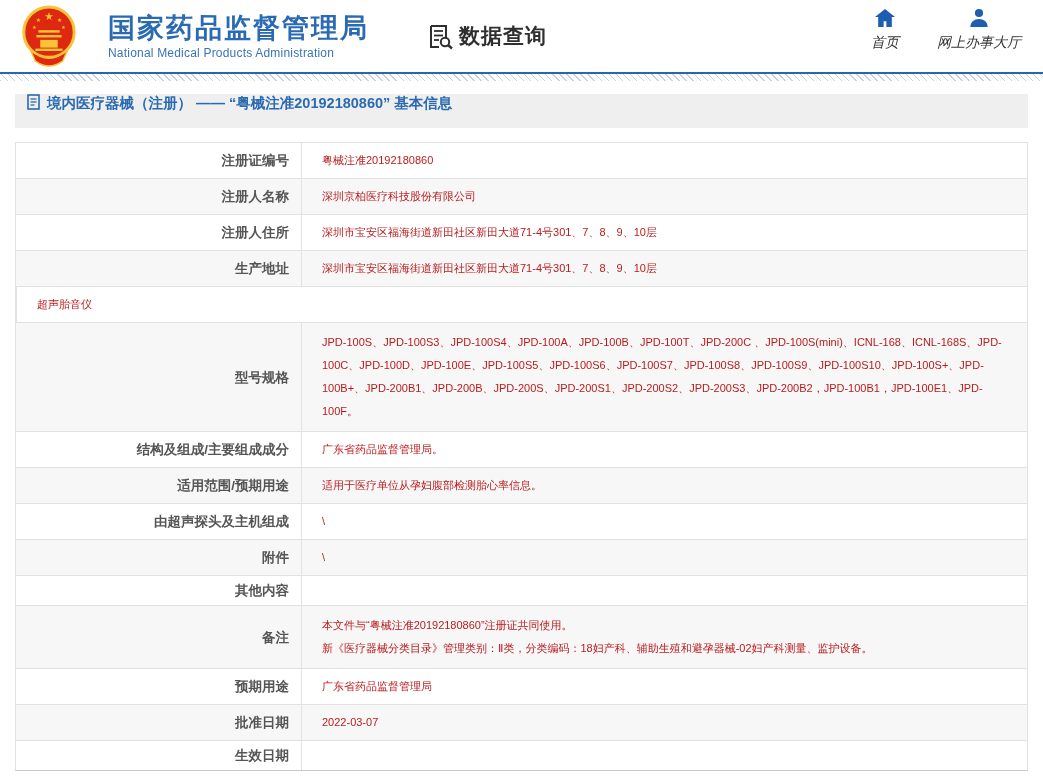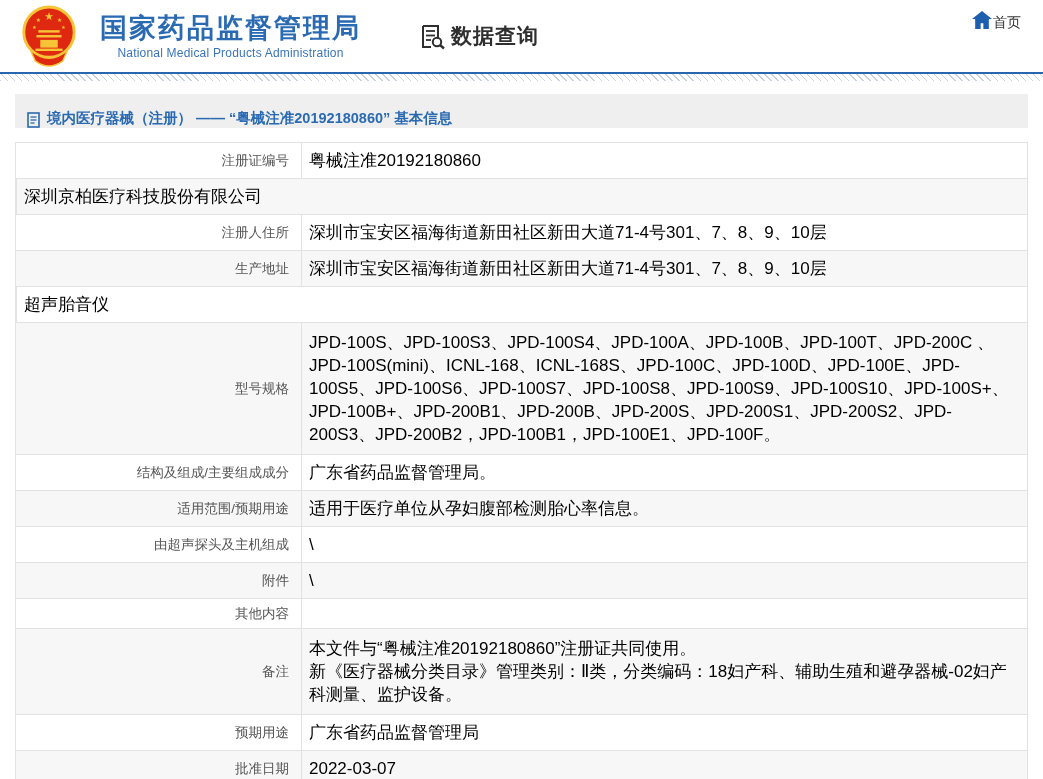--- a/index.html
+++ b/index.html
@@ -2,48 +2,48 @@
 <html><head>
 <meta charset="utf-8">
 <style>
   * { box-sizing: border-box; margin: 0; padding: 0; }
   html,body { width:1043px; height:779px; background:#fff; overflow:hidden;
     font-family:"Liberation Sans","DejaVu Sans",sans-serif; }
 
   
   .header { height:72px; display:flex; align-items:center; padding:0 0 0 18px; position:relative; background:#fff; }
   .emblem { width:62px; height:66px; flex:0 0 auto; }
-  .agency { margin-left:20px;text-align:center; }
+  .agency { margin-left:28px; }
   .agency-cn { color:#2a6ab2; font-size:27px; font-weight:bold; letter-spacing:2px; line-height:30px; }
   .agency-en { color:#3a74b8; font-size:12px; margin-top:3px; letter-spacing:0.2px; }
   .dataquery { display:flex; align-items:center; margin-left:58px; gap:5px; }
   .dataquery-label { font-size:21px; color:#2f2f2f; font-weight:bold; letter-spacing:1px; }
   .header-nav { position:absolute; right:22px; top:8px; display:flex; gap:38px; }
-  .nav-item { display:flex; flex-direction:row; align-items:center; cursor:pointer; }
+  .nav-item { display:flex; flex-direction:column; align-items:center; cursor:pointer;font-style:italic; }
   .nav-item .lbl { font-size:14px; color:#333; margin-top:6px; white-space:nowrap; }
 
   
   .blue-line { height:2px; background:#2866ae; }
   .hatch { height:7px;
     background:repeating-linear-gradient(45deg, rgba(110,135,175,.38) 0 1px, transparent 1px 5px); }
 
   
   .content { margin:13px 15px 0 15px; }
-  .title-bar { background:#efefef; height:34px; display:flex; align-items:flex-end; padding:0 12px; gap:7px; }
+  .title-bar { background:#efefef; height:34px; display:flex; align-items:flex-start; padding:0 12px; gap:7px; }
   .title-text { color:#2a6ab2; font-size:14.5px; font-weight:bold; }
 
   
   .table { margin-top:14px; border:1px solid #e2e2e2; border-bottom:1px solid #c9c9c9; }
   .row { display:flex; border-bottom:1px solid #e2e2e2; background:#fff; }
   .row:last-child { border-bottom:none; }
   .row:nth-child(even) { background:#f7f7f8; }
   .cell-label { width:285px; flex:0 0 285px; text-align:right; padding:6px 12px 6px 6px;
-    color:#555; font-size:13.5px; line-height:17px; display:flex; justify-content:flex-end; align-items:center; gap:4px; }
-  .cell-value { flex:1; border-left:1px solid #e2e2e2; padding:6px 14px 6px 7px;
-    color:#000000; font-size:17px; line-height:23px; white-space:pre-line; display:flex; align-items:center; }
+    color:#555; font-size:13.5px; line-height:17px; display:flex; justify-content:flex-end; align-items:center; gap:4px;font-weight:bold; }
+  .cell-value { flex:1; border-left:1px solid #e2e2e2; padding:6px 14px 6px 20px;
+    color:#b91c1c; font-size:11px; line-height:23px; white-space:pre-line; display:flex; align-items:center; }
   .row.multiline .cell-value { padding-top:8px; padding-bottom:8px; }
 </style>
 </head>
 <body>
 
 <div class="header">
   <svg class="emblem" viewBox="0 0 64 68">
     <circle cx="32" cy="30" r="26" fill="#de2910" stroke="#f7c437" stroke-width="3"></circle>
     <path d="M13 49 q19 16 38 0 l-5 11 q-14 10 -28 0 z" fill="#de2910" stroke="#f7c437" stroke-width="1.5"></path>
     <text x="32" y="17" font-size="11" fill="#f7c437" text-anchor="middle">★</text>
@@ -72,20 +72,27 @@
     </svg>
     <span class="dataquery-label">数据查询</span>
   </div>
   <div class="header-nav">
     <div class="nav-item">
       <svg width="22" height="20" viewBox="0 0 24 22">
         <path d="M12 1 L1 10 h3.5 v11 h6 v-6.5 h3 V21 h6 V10 H23 z" fill="#1d5fae"></path>
       </svg>
       <span class="lbl">首页</span>
     </div>
+    <div class="nav-item">
+      <svg width="22" height="20" viewBox="0 0 24 22">
+        <circle cx="12" cy="5.5" r="4.5" fill="#1d5fae"></circle>
+        <path d="M2.5 21 c0-6 4.5-9 9.5-9 s9.5 3 9.5 9 z" fill="#1d5fae"></path>
+      </svg>
+      <span class="lbl">网上办事大厅</span>
+    </div>
   </div>
 </div>
 
 <div class="blue-line"></div>
 <div class="hatch"></div>
 
 <div class="content">
   <div class="title-bar">
     <svg width="13" height="16" viewBox="0 0 13 16">
       <rect x="1" y="1" width="11" height="14" fill="none" stroke="#2a6ab2" stroke-width="1.6"></rect>
@@ -95,20 +102,21 @@
     </svg>
     <span class="title-text">境内医疗器械（注册） —— “粤械注准20192180860” 基本信息</span>
   </div>
 
   <div class="table">
       <div class="row">
         <div class="cell-label">注册证编号</div>
         <div class="cell-value">粤械注准20192180860</div>
       </div>
       <div class="row">
+        <div class="cell-label">注册人名称</div>
         <div class="cell-value">深圳京柏医疗科技股份有限公司</div>
       </div>
       <div class="row">
         <div class="cell-label">注册人住所</div>
         <div class="cell-value">深圳市宝安区福海街道新田社区新田大道71-4号301、7、8、9、10层</div>
       </div>
       <div class="row">
         <div class="cell-label">生产地址</div>
         <div class="cell-value">深圳市宝安区福海街道新田社区新田大道71-4号301、7、8、9、10层</div>
       </div>

